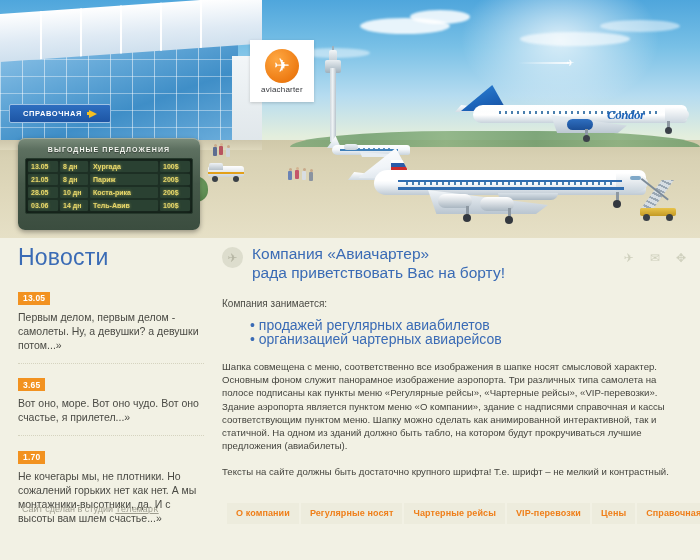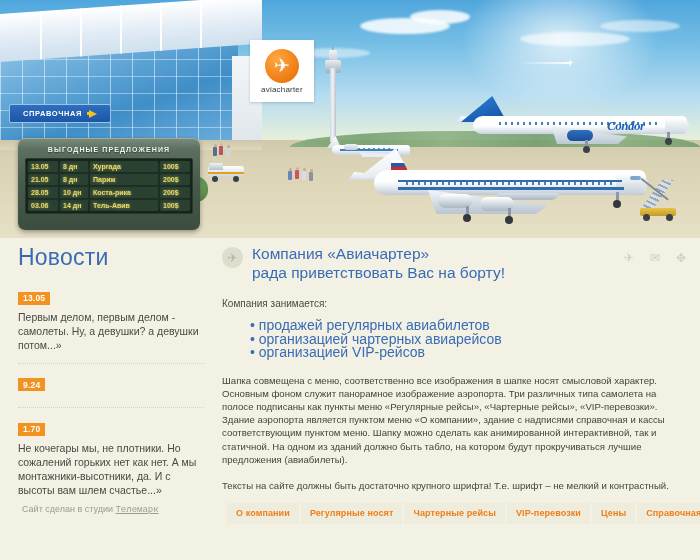--- a/index.html
+++ b/index.html
@@ -104,21 +104,21 @@
   .bj-fus { position: absolute; left: 6px; top: 9px; width: 78px; height: 10px; border-radius: 10px 6px 4px 10px;
     background: linear-gradient(180deg, #ffffff 0%, #f4f7fa 45%, #c9d4dd 100%); }
   .bj-stripe { position: absolute; left: 14px; top: 13px; width: 58px; height: 1.5px; background: #3f7fb8; }
   .bj-tail { position: absolute; left: 1px; top: 0; width: 14px; height: 12px;
     background: linear-gradient(180deg, #fff, #d7e1e9); clip-path: polygon(62% 0, 100% 100%, 0 100%); }
   .bj-wing { position: absolute; left: 34px; top: 16px; width: 34px; height: 5px; background: #e7edf2; clip-path: polygon(0 0, 100% 45%, 86% 100%, 6% 100%); }
   .bj-eng { position: absolute; left: 18px; top: 8px; width: 14px; height: 6px; background: linear-gradient(180deg,#eef2f6,#c4cfd8); border-radius: 4px; }
   .bj-win { position: absolute; left: 22px; top: 11.5px; width: 44px; height: 2px;
     background: repeating-linear-gradient(90deg, #5d90bd 0 2px, transparent 2px 5px); }
 
-  .condor { left: 455px; top: 96px; width: 236px; height: 66px; }
+  .condor { left: 455px; top: 85px; width: 236px; height: 66px; }
   .cd-fus { position: absolute; left: 18px; top: 20px; width: 214px; height: 18px; border-radius: 26px 14px 10px 22px;
     background: linear-gradient(180deg, #ffffff 0%, #fdfefe 40%, #ffffff 55%, #c8d3dc 100%); }
   .cd-nose { position: absolute; left: 210px; top: 22px; width: 24px; height: 15px; border-radius: 0 50% 50% 0 / 0 50% 50% 0;
     background: linear-gradient(180deg, #ffffff, #cfd9e1); }
   .cd-win { position: absolute; left: 44px; top: 26px; width: 160px; height: 2.5px;
     background: repeating-linear-gradient(90deg, #4a7fae 0 2px, transparent 2px 6px); }
   .cd-tail { position: absolute; left: 6px; top: 0; width: 46px; height: 26px;
     background: linear-gradient(160deg, #2f86d8 0%, #1c63b8 60%, #174f9e 100%);
     clip-path: polygon(68% 0, 100% 100%, 0 100%); }
   .cd-htail { position: absolute; left: 0px; top: 20px; width: 28px; height: 7px; background: linear-gradient(180deg,#fff,#d3dde5);
@@ -435,21 +435,22 @@
   </div>
 
   <div class="leftcol">
     <div class="news-title">Новости</div>
 
     <div class="news-item">
       <span class="news-date">13.05</span>
       <div class="news-text">Первым делом, первым делом - самолеты. Ну, а девушки? а девушки потом...»</div>
     </div>
     <div class="news-item">
-      <span class="news-date">9.24</span>
+      <span class="news-date">3.65</span>
+      <div class="news-text">Вот оно, море. Вот оно чудо. Вот оно счастье, я прилетел...»</div>
     </div>
     <div class="news-item">
       <span class="news-date">1.70</span>
       <div class="news-text">Не кочегары мы, не плотники. Но сожалений горьких нет как нет. А мы монтажники-высотники, да. И с высоты вам шлем счастье...»</div>
     </div>
   </div>
 
   <div class="maincol">
     <div class="main-head">
       <div class="head-badge">✈</div>
@@ -457,21 +458,20 @@
         <span>Компания «Авиачартер»</span><br>
         <span>рада приветствовать Вас на борту!</span>
       </div>
     </div>
 
     <div class="lead">Компания занимается:</div>
 
     <ul class="svc-list">
       <li>продажей регулярных авиабилетов</li>
       <li>организацией чартерных авиарейсов</li>
-      <li>организацией VIP-рейсов</li>
     </ul>
 
     <div class="body-text">Шапка совмещена с меню, соответственно все изображения в шапке носят смысловой характер. Основным фоном служит панорамное изображение аэропорта. Три различных типа самолета на полосе подписаны как пункты меню «Регулярные рейсы», «Чартерные рейсы», «VIP-перевозки». Здание аэропорта является пунктом меню «О компании», здание с надписями справочная и кассы соответствующим пунктом меню. Шапку можно сделать как анимированной интерактивной, так и статичной. На одном из зданий должно быть табло, на котором будут прокручиваться лучшие предложения (авиабилеты).</div>
     <div class="body-text">Тексты на сайте должны быть достаточно крупного шрифта! Т.е. шрифт – не мелкий и контрастный.</div>
   </div>
 
   <div class="iconrow">
     <span class="hicon">✈</span>
     <span class="hicon">✉</span>
     <span class="hicon">✥</span>

